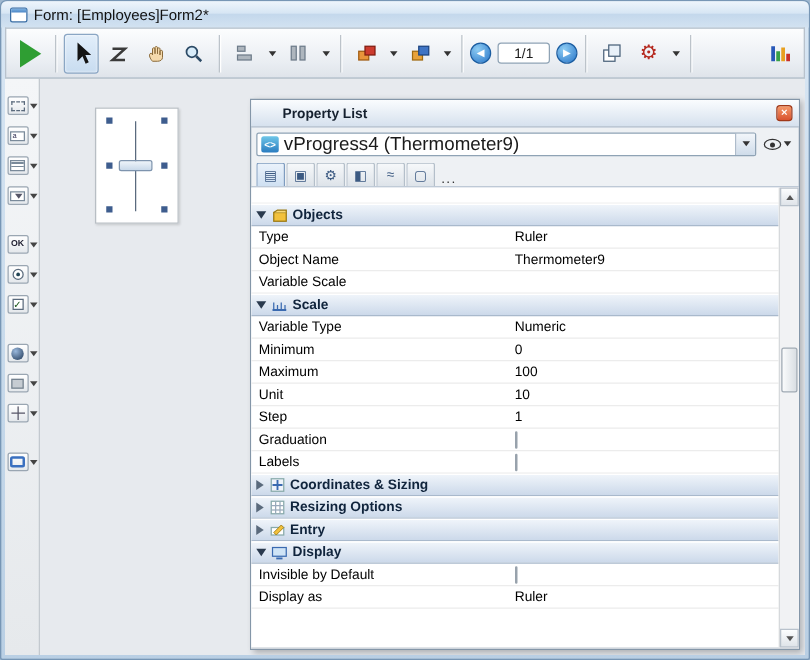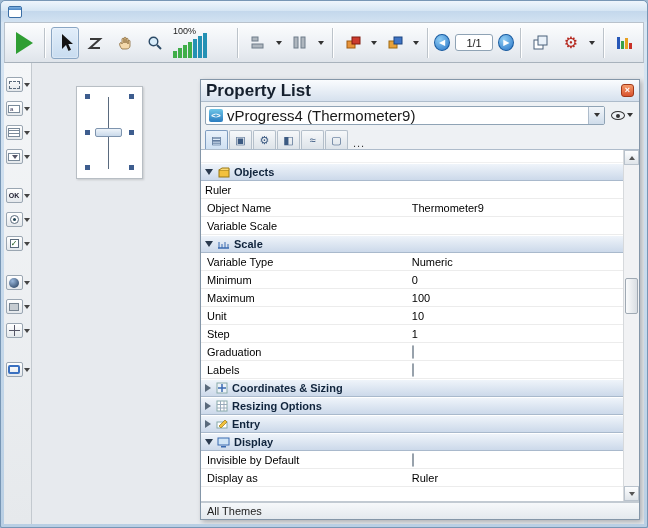--- a/index.html
+++ b/index.html
@@ -57,21 +57,21 @@
   .sel-dot { position:absolute; width:5px; height:5px; background:#3e5d8e; }
   .ruler-line { position:absolute; left:31px; top:10px; width:1px; height:72px; background:#5a6a7e; }
   .ruler-slider { position:absolute; left:18px; top:41px; width:27px; height:9px; background:linear-gradient(#eef4fa,#c9d9ea);
                   border:1px solid #7e94ae; border-radius:2px; }
 
   
   .ppanel { position:absolute; left:167px; top:16px; right:4px; bottom:4px; background:#eef1f4;
             border:1px solid #8496a8; box-shadow:2px 2px 5px rgba(0,0,0,.25); display:flex; flex-direction:column; }
   .pl-header { height:22px; background:linear-gradient(#fafcfe,#d6e1ee); border-bottom:1px solid #aebccb;
                display:flex; align-items:center; padding:0 5px; }
-  .pl-title { font-weight:bold; font-size:17px; color:#15202e; flex:1; }
+  .pl-title { font-weight:bold; font-size:11px; color:#15202e; flex:1;margin-left:20px; }
   .pl-close { width:13px; height:13px; border:1px solid #a03818; border-radius:3px; color:#fff; font-size:9px; font-weight:bold;
               background:linear-gradient(#f59a6a,#d9532f); display:flex; align-items:center; justify-content:center; line-height:1; }
   .pl-combo-row { height:26px; display:flex; align-items:center; padding:0 4px; gap:4px; }
   .combo { flex:1; height:19px; background:#fff; border:1px solid #8fa3b5; border-radius:2px;
            display:flex; align-items:center; padding-left:3px; gap:4px; }
   .combo-icon { width:14px; height:13px; border-radius:2px; background:linear-gradient(#6ec6e8,#2a7cc0);
                 color:#fff; font-size:8px; font-weight:bold; display:flex; align-items:center; justify-content:center; }
   .combo-text { flex:1; font-size:15px; }
   .combo-arrow { width:16px; height:17px; border-left:1px solid #aebccb; background:linear-gradient(#f2f6fa,#cfdcea);
                  display:flex; align-items:center; justify-content:center; }
@@ -126,20 +126,21 @@
   .mini-rect   { width:10px; height:8px; background:#c6ccd2; border:1px solid #75828f; }
   .mini-sub    { width:12px; height:9px; border:2px solid #3a70c0; border-radius:2px; }
 </style>
 </head>
 <body>
 
 <div class="window">
 
   <div class="titlebar">
     <span class="title-icon"></span>
+    <span class="title-text">Form: [Employees]Form2*</span>
   </div>
 
   <div class="toolbar">
     <div class="tbtn">
         <span class="play-tri"></span>
       </div>
     <div class="tsep"></div>
 
     <div class="tbtn sel">
       <svg width="16" height="19">
@@ -154,32 +155,20 @@
     <div class="tbtn">
       <svg width="16" height="16">
           <path d="M5 14 C3 12 2 9 3 8 C4 7 5 8 5 9 L5 4 C5 3 7 3 7 4 L7 8 L7 3 C7 2 9 2 9 3 L9 8 L9 4 C9 3 11 3 11 4 L11 9 L11 6 C11 5 13 5 13 6 L13 11 C13 13 11 14 9 14 Z" fill="#f4d9ac" stroke="#8a6a3a" stroke-width="0.8"></path>
         </svg>
     </div>
     <div class="tbtn">
       <svg width="16" height="16">
           <circle cx="6.5" cy="6.5" r="4.3" fill="#d8ecfa" stroke="#2c4a66" stroke-width="1.4"></circle>
           <line x1="10" y1="10" x2="14" y2="14" stroke="#2c4a66" stroke-width="2"></line>
         </svg>
-    </div>
-    <div class="zoomctl">
-      <span class="zoom-label">100%</span>
-      <span class="zoom-bars">
-        <span class="zbar g" style="height:7px"></span>
-        <span class="zbar g" style="height:10px"></span>
-        <span class="zbar g" style="height:13px"></span>
-        <span class="zbar g" style="height:16px"></span>
-        <span class="zbar b" style="height:19px"></span>
-        <span class="zbar b" style="height:22px"></span>
-        <span class="zbar b" style="height:25px"></span>
-      </span>
     </div>
     <div class="tsep"></div>
 
     <div class="tbtn">
       <svg width="14" height="13">
           <rect x="1" y="1" width="6" height="4" fill="#aeb6be" stroke="#6e7c8a"></rect>
           <rect x="1" y="8" width="11" height="4" fill="#aeb6be" stroke="#6e7c8a"></rect>
         </svg>
     </div>
     <div class="ddbtn">
@@ -380,20 +369,21 @@
               <span class="tri down"></span>
               <span class="sicon">
                   <svg width="12" height="11">
                     <rect x="1" y="3" width="10" height="7" fill="#f2c13c" stroke="#9a7812"></rect>
                     <path d="M1 3 L4 1 L11 1 L11 3" fill="#f8d978" stroke="#9a7812"></path>
                   </svg>
                 </span>
               <span class="stext">Objects</span>
             </div>
             <div class="prow">
+              <div class="plabel">Type</div>
               <div class="pvalue">Ruler</div>
             </div>
             <div class="prow">
               <div class="plabel">Object Name</div>
               <div class="pvalue">Thermometer9</div>
             </div>
             <div class="prow">
               <div class="plabel">Variable Scale</div>
             </div>
             <div class="prow section">
@@ -500,19 +490,16 @@
             <div class="sb-btn sb-up">
                 <span class="sb-tri-up"></span>
               </div>
             <div class="sb-thumb"></div>
             <div class="sb-btn sb-down">
                 <span class="sb-tri-dn"></span>
               </div>
           </div>
         </div>
 
-        <div class="pl-footer">
-          <span>All Themes</span>
-        </div>
       </div>
     </div>
   </div>
 </div>
 
 </body></html>

